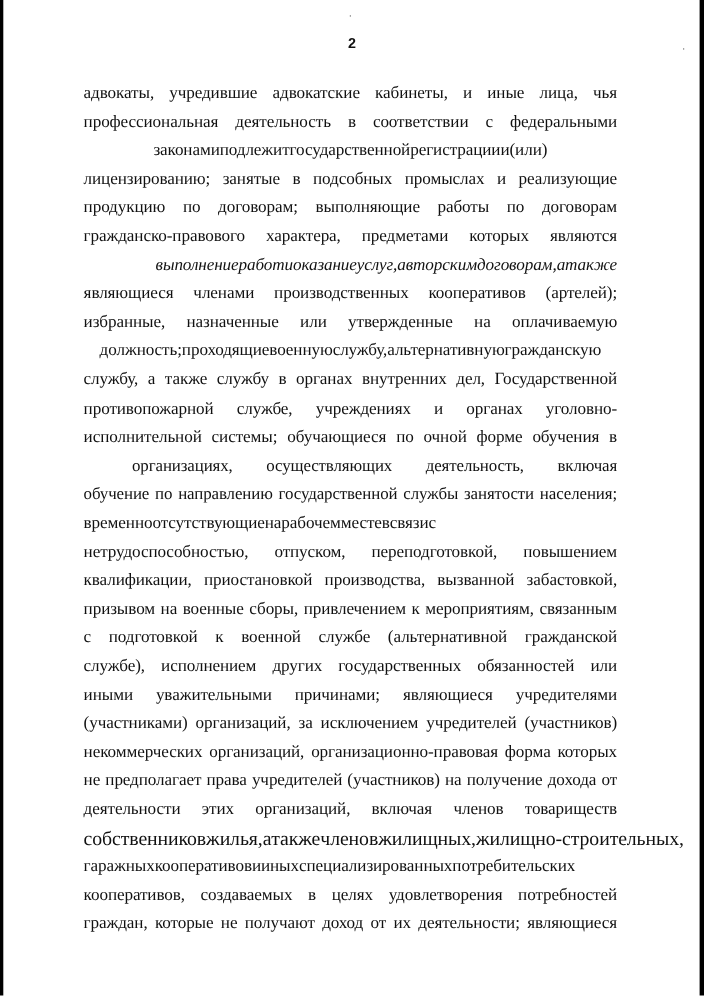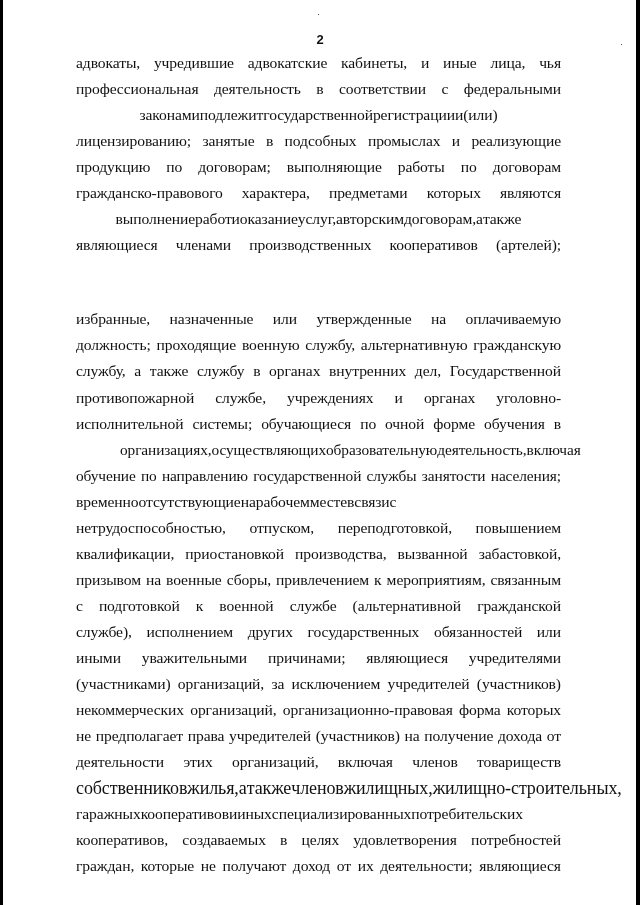--- a/index.html
+++ b/index.html
@@ -14,21 +14,21 @@
     }
     .border-right {
       position: absolute; right: 0; top: 0; width: 4px; height: 905px; background: #000;
     }
     .page-number {
       position: absolute; top: 33px; left: 0; width: 640px; text-align: center;
       font-family: "Liberation Sans", "DejaVu Sans", sans-serif;
       font-size: 13px; font-weight: bold; line-height: 14px;
     }
     .body-text {
-      position: absolute; left: 76px; top: 50px; width: 485px;
+      position: absolute; left: 76px; top: 72px; width: 485px;
     }
     .line {
       height: 26.05px; line-height: 26px; font-size: 15.6px;
       white-space: nowrap; text-align: justify; text-align-last: justify;
       letter-spacing: -0.1px;
     }
     .line.last { text-align-last: justify; }
     .speck { position: absolute; width: 1px; height: 1px; background: #555; }
   </style>
 </head>
@@ -86,47 +86,47 @@
       <span>по</span>
       <span>договорам</span>
     </div>
   <div class="line" style="white-space: nowrap; display: flex; justify-content: space-between;">
       <span>гражданско-правового</span>
       <span>характера,</span>
       <span>предметами</span>
       <span>которых</span>
       <span>являются</span>
     </div>
-  <div class="line" style="white-space: nowrap; display: flex; justify-content: center;">
+  <div class="line" style="white-space: nowrap; display: flex; justify-content: flex-end; font-style: italic;">
       <span>выполнение</span>
       <span>работ</span>
       <span>и</span>
       <span>оказание</span>
       <span>услуг,</span>
       <span>авторским</span>
       <span>договорам,</span>
       <span>а</span>
       <span>также</span>
     </div>
   <div class="line" style="white-space: nowrap; display: flex; justify-content: space-between;">
       <span>являющиеся</span>
       <span>членами</span>
       <span>производственных</span>
       <span>кооперативов</span>
       <span>(артелей);</span>
     </div>
-  <div class="line" style="white-space: nowrap; display: flex; justify-content: space-between; margin-top: 48px;">
+  <div class="line" style="white-space: nowrap; display: flex; justify-content: space-between;">
       <span>избранные,</span>
       <span>назначенные</span>
       <span>или</span>
       <span>утвержденные</span>
       <span>на</span>
       <span>оплачиваемую</span>
     </div>
-  <div class="line" style="white-space: nowrap; display: flex; justify-content: space-between;">
+  <div class="line" style="white-space: nowrap; display: flex; justify-content: center;">
       <span>должность;</span>
       <span>проходящие</span>
       <span>военную</span>
       <span>службу,</span>
       <span>альтернативную</span>
       <span>гражданскую</span>
     </div>
   <div class="line" style="white-space: nowrap; display: flex; justify-content: space-between;">
       <span>службу,</span>
       <span>а</span>
@@ -152,21 +152,20 @@
       <span>обучающиеся</span>
       <span>по</span>
       <span>очной</span>
       <span>форме</span>
       <span>обучения</span>
       <span>в</span>
     </div>
   <div class="line" style="white-space: nowrap; font-size: 15.3773px; display: flex; justify-content: space-between; margin-left: 44px;">
       <span>организациях,</span>
       <span>осуществляющих</span>
-      <span>образовательную</span>
       <span>деятельность,</span>
       <span>включая</span>
     </div>
   <div class="line" style="white-space: nowrap; font-size: 15.3872px; display: flex; justify-content: space-between;">
       <span>обучение</span>
       <span>по</span>
       <span>направлению</span>
       <span>государственной</span>
       <span>службы</span>
       <span>занятости</span>

